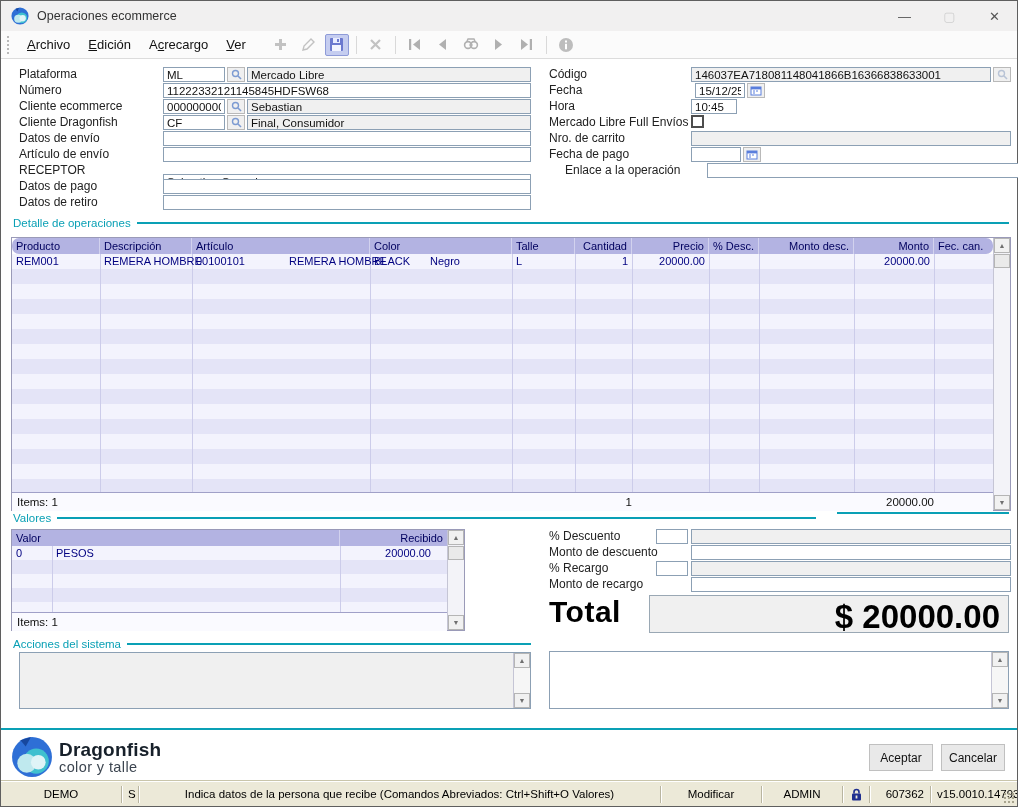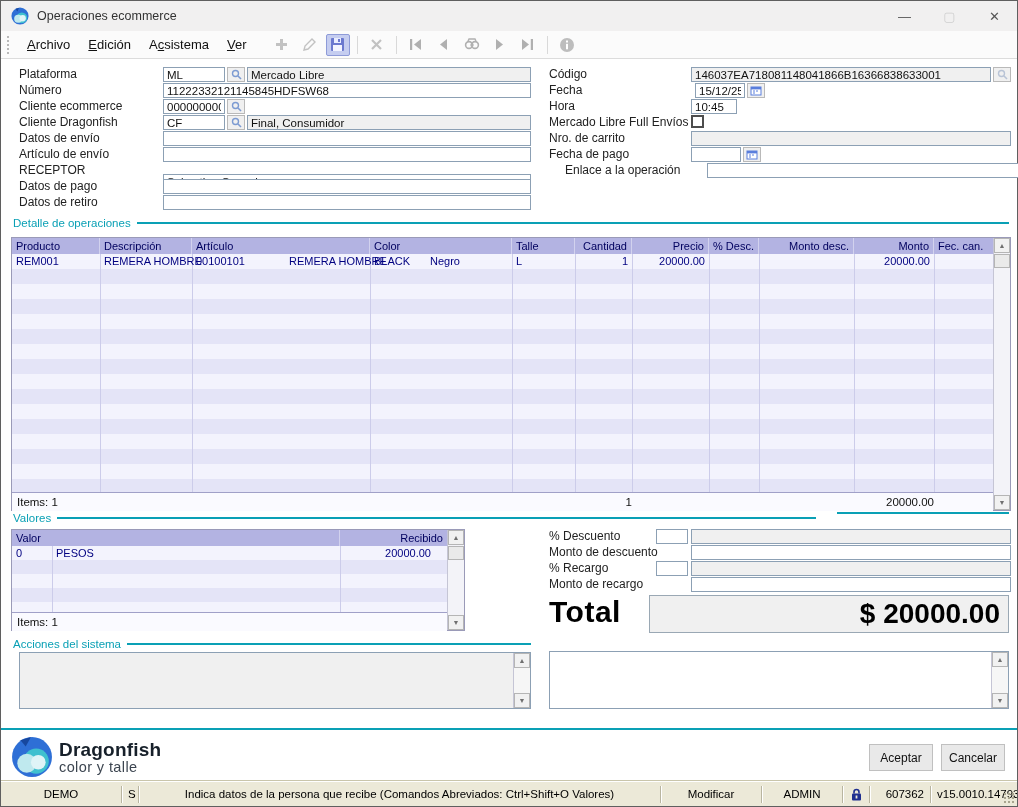--- a/index.html
+++ b/index.html
@@ -39,42 +39,42 @@
   .frow { position:absolute; height:16px; display:flex; }
   .checkbox { width:13px; height:13px; border:2px solid #4d4d4d; background:#fff; }
 
   
   .section-head { position:absolute; display:flex; align-items:center; }
   .sec-label { color:#0aa0b5; font-size:11.5px; white-space:nowrap; margin-right:6px; }
   .sec-line { flex:1; border-top:2px solid #0aa0b5; }
 
   
   .grid-table { position:absolute; border:1px solid #9a9ab8; background:#fff; }
-  .dt-cols { display:grid; grid-template-columns:88px 92px 93px 85px 56px 86px 63px 57px 77px 50px 95px 80px 1fr; }
+  .dt-cols { display:grid; grid-template-columns:88px 92px 93px 85px 56px 86px 63px 57px 77px 50px 95px 80px 1fr;border-radius:7px; }
   .hdr { background:#b3b3e2; color:#00005e; font-size:11px; height:16px; align-items:center; }
   .hdr > div { padding:0 4px; border-right:1px solid #d2d2ee; overflow:hidden; white-space:nowrap; height:16px; line-height:16px; }
   .hdr .r { text-align:right; }
   .tbody { position:relative; overflow:hidden; }
   .stripe { height:15px; }
   .stripe.a { background:#f3f3fd; }
   .stripe.b { background:#e4e4f7; }
   .vline { position:absolute; top:0; bottom:0; width:1px; background:#ccccе8; background:#ccccea; }
   .datarow { position:absolute; left:0; top:0; right:0; height:15px; color:#000080; font-size:11px; line-height:15px; }
   .datarow span { position:absolute; white-space:nowrap; padding:0 4px; }
   .datarow .r { text-align:right; }
   .tfooter { height:19px; background:#fafaff; border-top:1px solid #a0a0c8; position:relative; color:#111; font-size:11.5px; }
   .tfooter span { position:absolute; line-height:19px; }
   .vscroll { position:absolute; top:0; right:0; bottom:0; width:17px; background:#f3f3f8; border-left:1px solid #c5c5d5; display:flex; flex-direction:column; }
   .sb-btn { height:15px; background:#f1f1f1; border:1px solid #b5b5b5; color:#707070; font-size:7px; display:flex; align-items:center; justify-content:center; }
   .sb-thumb { height:14px; background:#eaeaea; border:1px solid #b5b5b5; margin-top:1px; }
   .sb-track { flex:1; }
 
   
   .total-label { font-size:30px; font-weight:bold; color:#000; letter-spacing:0.5px; }
-  .total-box { position:absolute; background:#f0f0f0; border:1px solid #9aa8b4; font-weight:bold; font-size:28px; text-align:right; padding:2px 8px 0 0; color:#000; }
+  .total-box { position:absolute; background:#f0f0f0; border:1px solid #9aa8b4; font-weight:bold; font-size:33px; text-align:right; padding:2px 8px 0 0; color:#000; }
 
   
   .memo { position:absolute; border:1px solid #8ca0b4; }
   .memo.gray { background:#f0f0f0; }
   .memo.white { background:#fff; }
   .memo .vscroll { border-left:1px solid #c5c5d5; background:#f6f6f6; }
 
   
   .teal-rule { position:absolute; left:0; right:0; height:2px; background:#0aa0b5; }
   .brand-name { font-size:19px; font-weight:bold; color:#17202a; letter-spacing:0.2px; }
@@ -107,21 +107,21 @@
       <div class="cap-btn">—</div>
       <div class="cap-btn max">▢</div>
       <div class="cap-btn">✕</div>
     </div>
   </div>
 
   <div class="menubar">
     <div class="grip"></div>
     <span class="mi"><span></span><u>A</u><span>rchivo</span></span>
     <span class="mi"><span></span><u>E</u><span>dición</span></span>
-    <span class="mi"><span>A</span><u>c</u><span>sistema</span></span>
+    <span class="mi"><span>A</span><u>c</u><span>recargo</span></span>
     <span class="mi"><span></span><u>V</u><span>er</span></span>
 
     <div class="toolbar">
       <div class="tb-btn">
         <svg width="15" height="15" viewBox="0 0 15 15">
             <path d="M6 2h3v4h4v3H9v4H6V9H2V6h4z" fill="#c2c2c2"></path>
           </svg>
       </div>
       <div class="tb-btn">
         <svg width="15" height="15" viewBox="0 0 15 15">
@@ -202,20 +202,21 @@
     </div>
     <div class="frow" style="left:18px;top:98px;width:512px">
       <span class="flabel" style="width:144px">Cliente ecommerce</span>
       <input class="tfield" style="width: 62px;" value="0000000001">
       <div class="mini-btn">
           <svg width="11" height="11" viewBox="0 0 11 11">
             <circle cx="4.5" cy="4.5" r="3" fill="none" stroke="#7d9bd2" stroke-width="1.4"></circle>
             <path d="M7 7l3 3" stroke="#7d9bd2" stroke-width="1.6"></path>
           </svg>
         </div>
+      <input class="tfield ro" style="flex: 1 1 0%; margin-left: 2px;" readonly="" value="Sebastian">
     </div>
     <div class="frow" style="left:18px;top:114px;width:512px">
       <span class="flabel" style="width:144px">Cliente Dragonfish</span>
       <input class="tfield" style="width: 62px;" value="CF">
       <div class="mini-btn">
           <svg width="11" height="11" viewBox="0 0 11 11">
             <circle cx="4.5" cy="4.5" r="3" fill="none" stroke="#7d9bd2" stroke-width="1.4"></circle>
             <path d="M7 7l3 3" stroke="#7d9bd2" stroke-width="1.6"></path>
           </svg>
         </div>

